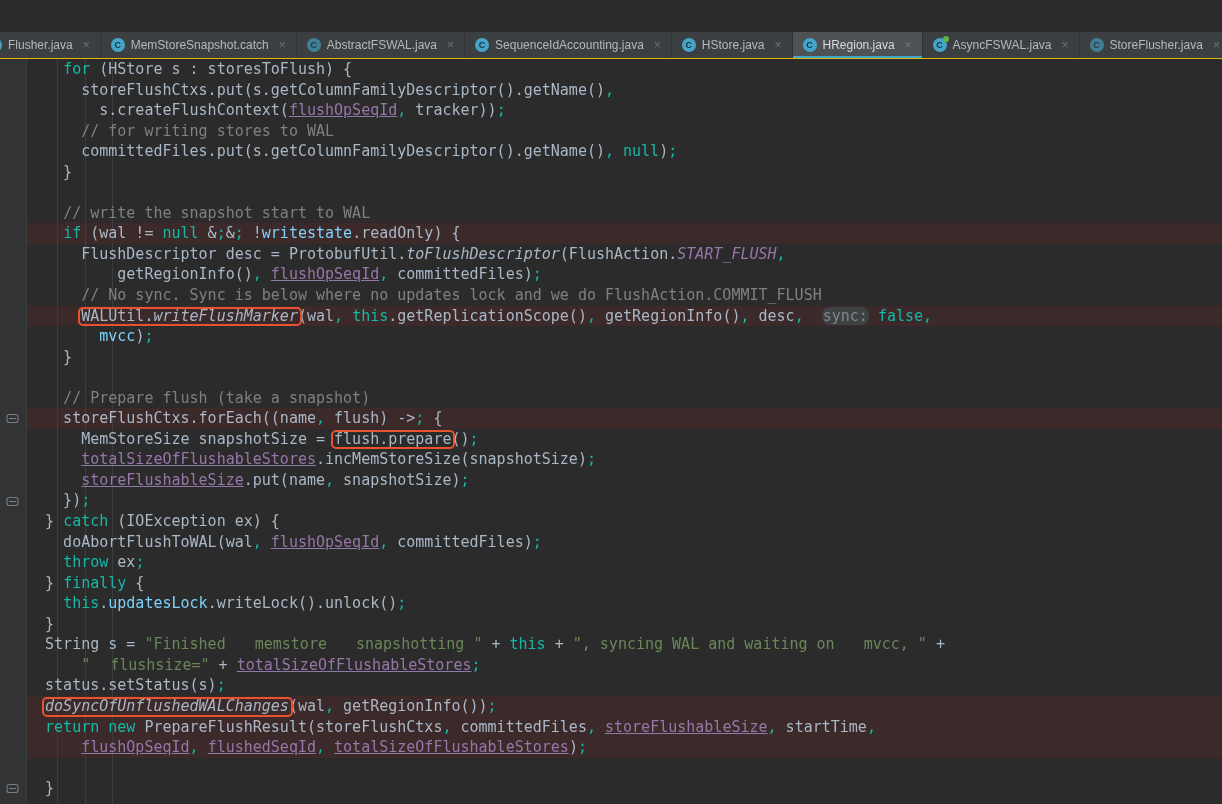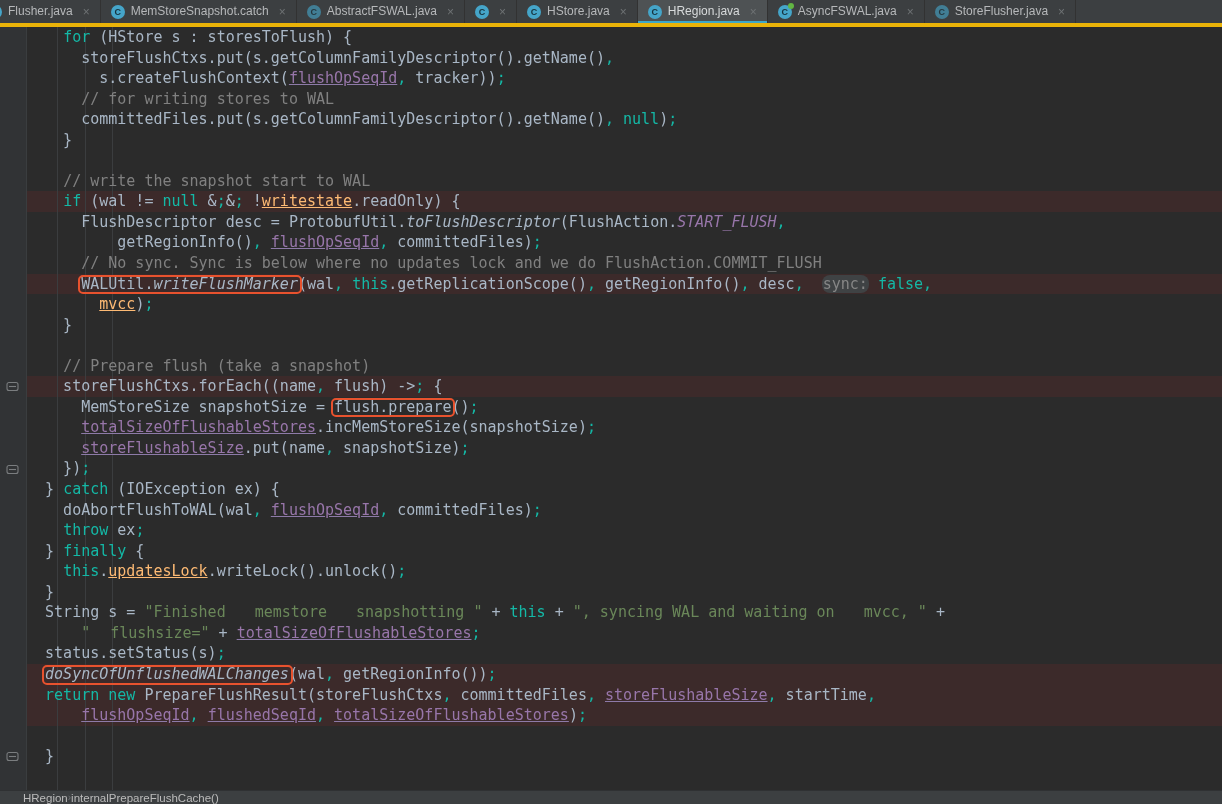--- a/index.html
+++ b/index.html
@@ -10,23 +10,24 @@
     overflow: hidden;
     font-family: "Liberation Sans", sans-serif;
   }
 
   
   #tabbar {
     height: 27px;
     background: #3c3f41;
     display: flex;
     align-items: stretch;
-    border-bottom: 4px solid #eab308;
+    border-bottom: 1px solid #eab308;
     overflow: hidden;
     white-space: nowrap;
+    margin-top: 32px;
   }
   .tab {
     display: flex;
     align-items: center;
     gap: 6px;
     padding: 0 8px 0 10px;
     font-size: 12px;
     color: #b6b8ba;
     position: relative;
     background: #3c3f41;
@@ -116,21 +117,21 @@
     position: absolute;
     top: 0; bottom: 0;
     width: 1px;
     background: #3b3d3f;
   }
 
   
   .kw   { color: #14b8a6; }
   .str  { color: #6a8759; }
   .cmt  { color: #808080; }
-  .fld  { color: #fdba74; text-decoration: underline; }
+  .fld  { color: #7dd3fc; }
   .stat { font-style: italic; }
   .mth  { color: #a9b7c6; font-style: italic; }
   .cnst { color: #9876aa; font-style: italic; }
   .fldu { color: #9876aa; text-decoration: underline; text-decoration-color: #8d7aa8; }
   .hint {
     color: #868686;
     background: #3f4244;
     border-radius: 8px;
     padding: 0 1px;
   }
@@ -180,20 +181,21 @@
       <span class="tlabel">MemStoreSnapshot.catch</span>
       <span class="tclose">×</span>
     </div>
     <div class="tab">
       <span class="ficon abs">C</span>
       <span class="tlabel">AbstractFSWAL.java</span>
       <span class="tclose">×</span>
     </div>
     <div class="tab">
       <span class="ficon cls">C</span>
+      <span class="tlabel">SequenceIdAccounting.java</span>
       <span class="tclose">×</span>
     </div>
     <div class="tab">
       <span class="ficon cls">C</span>
       <span class="tlabel">HStore.java</span>
       <span class="tclose">×</span>
     </div>
     <div class="tab active">
       <span class="ficon cls">C</span>
       <span class="tlabel">HRegion.java</span>

